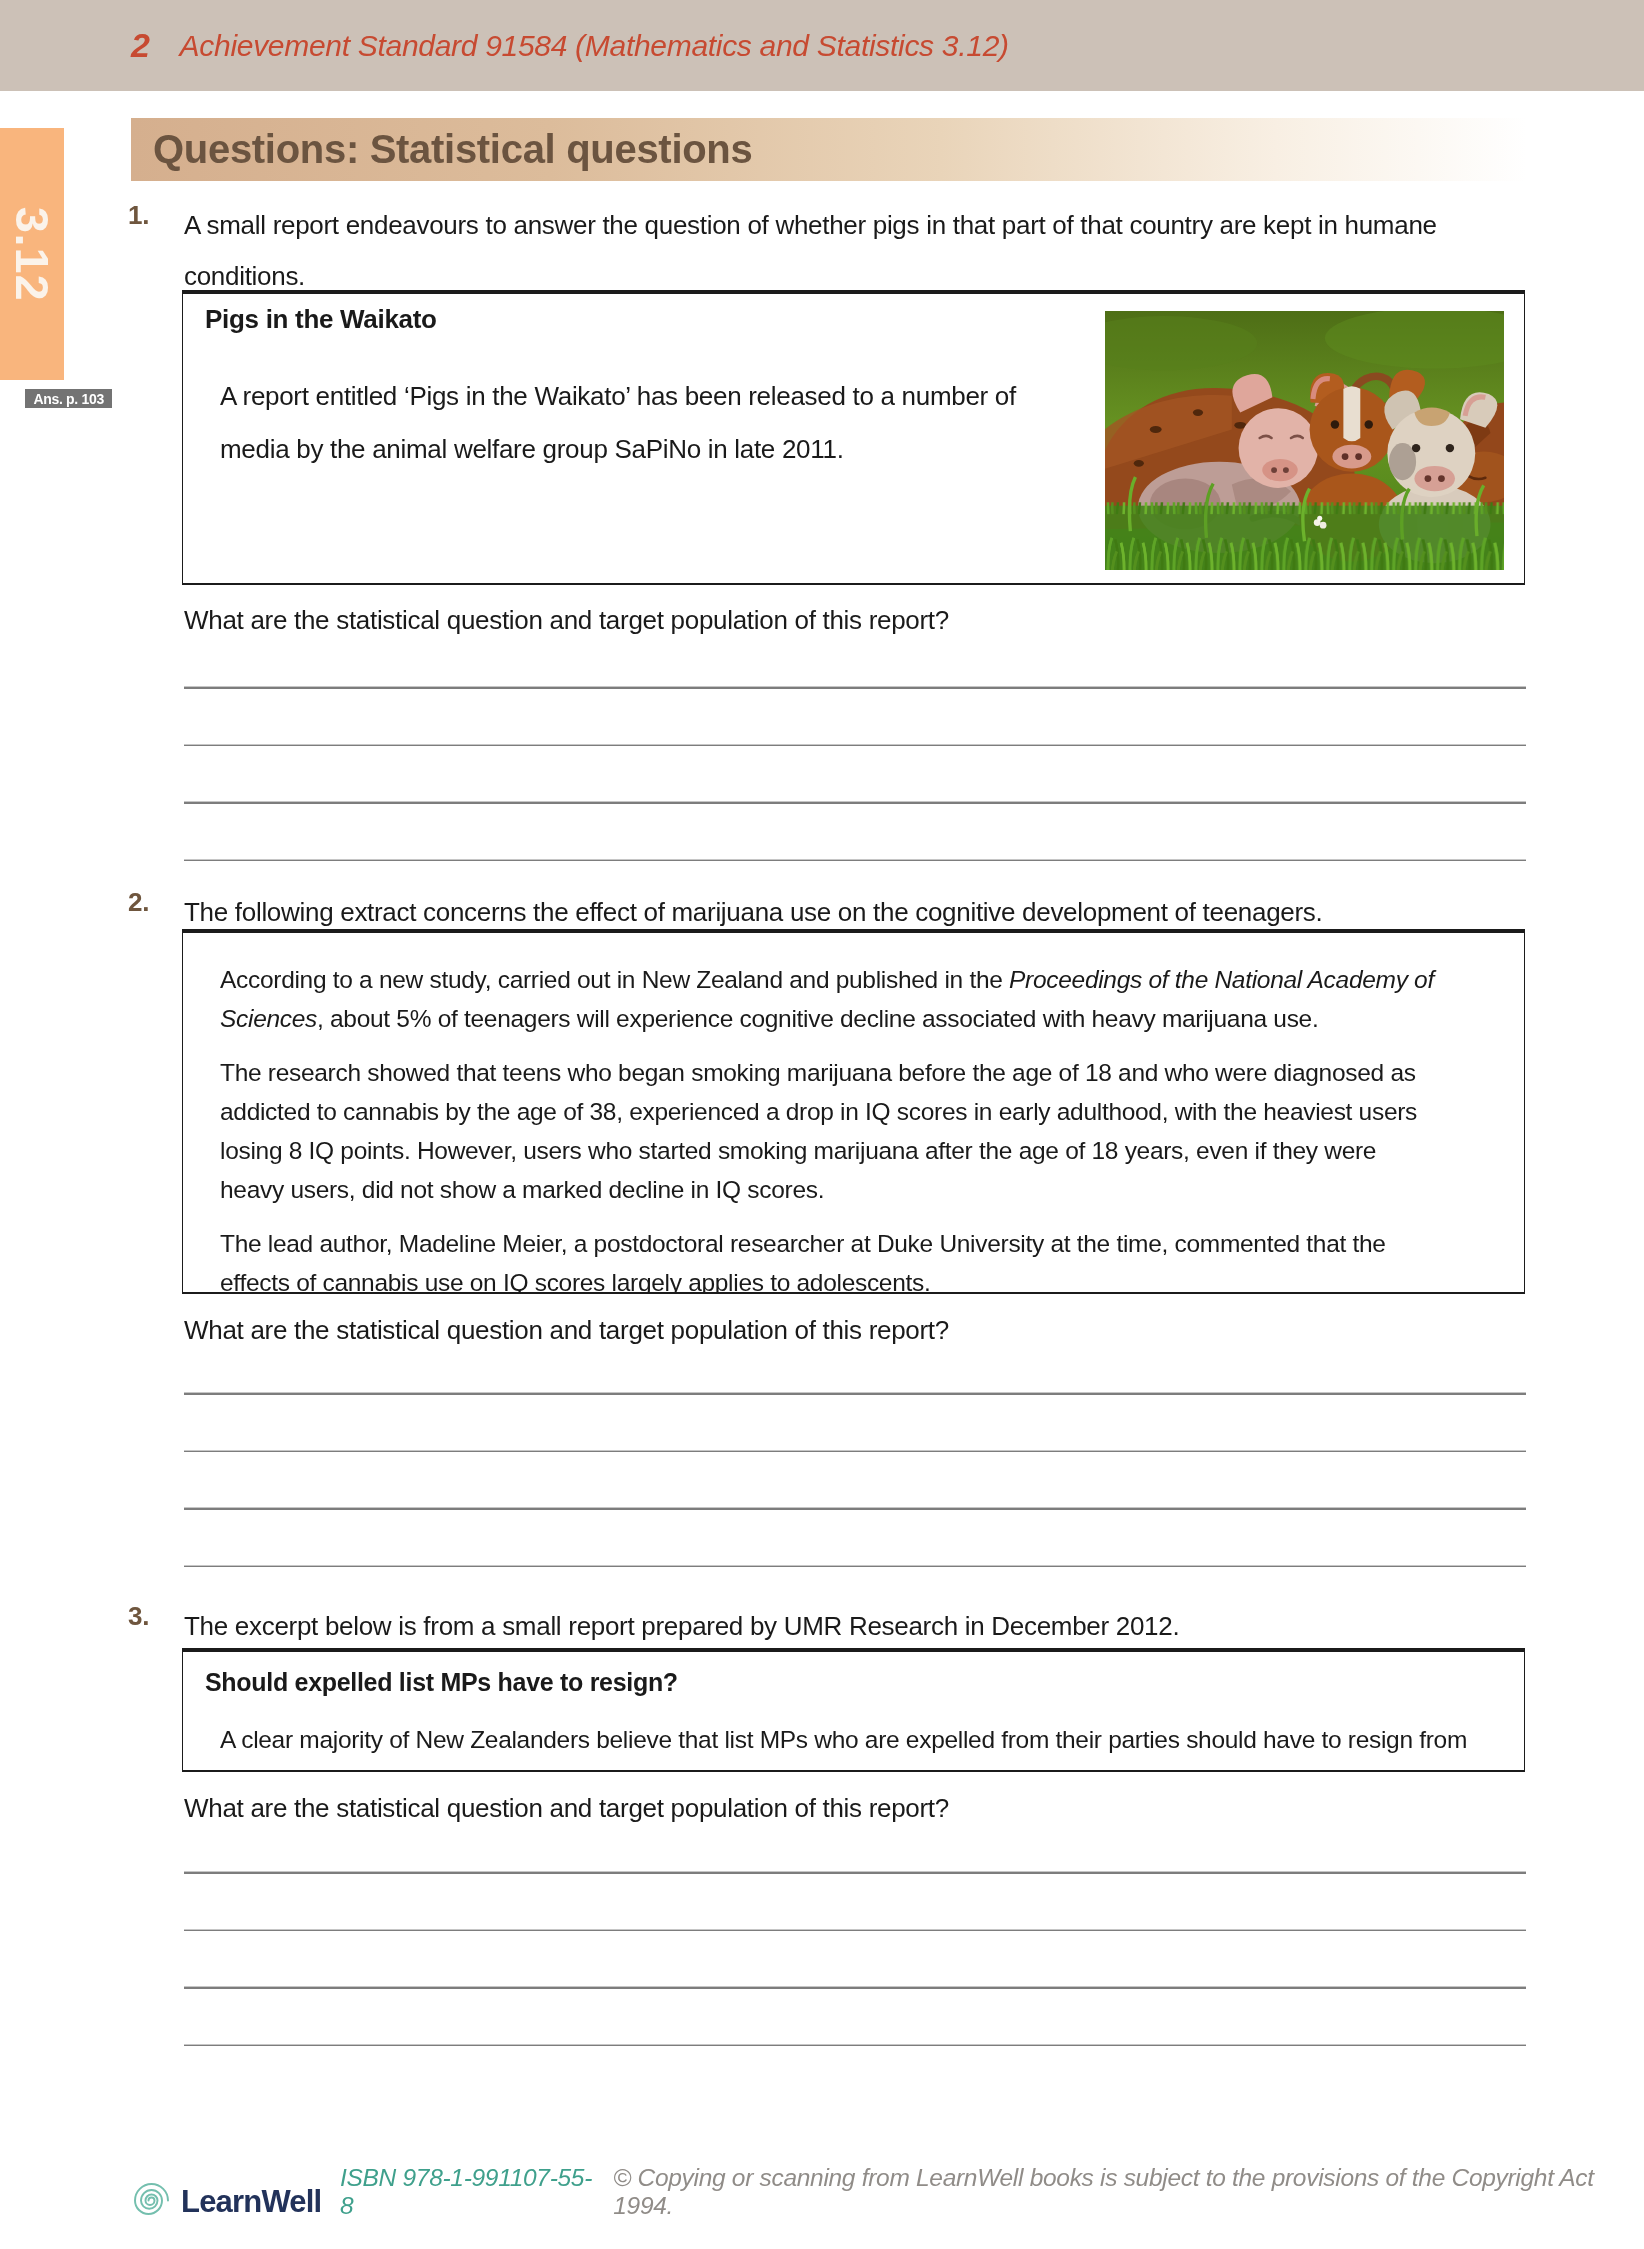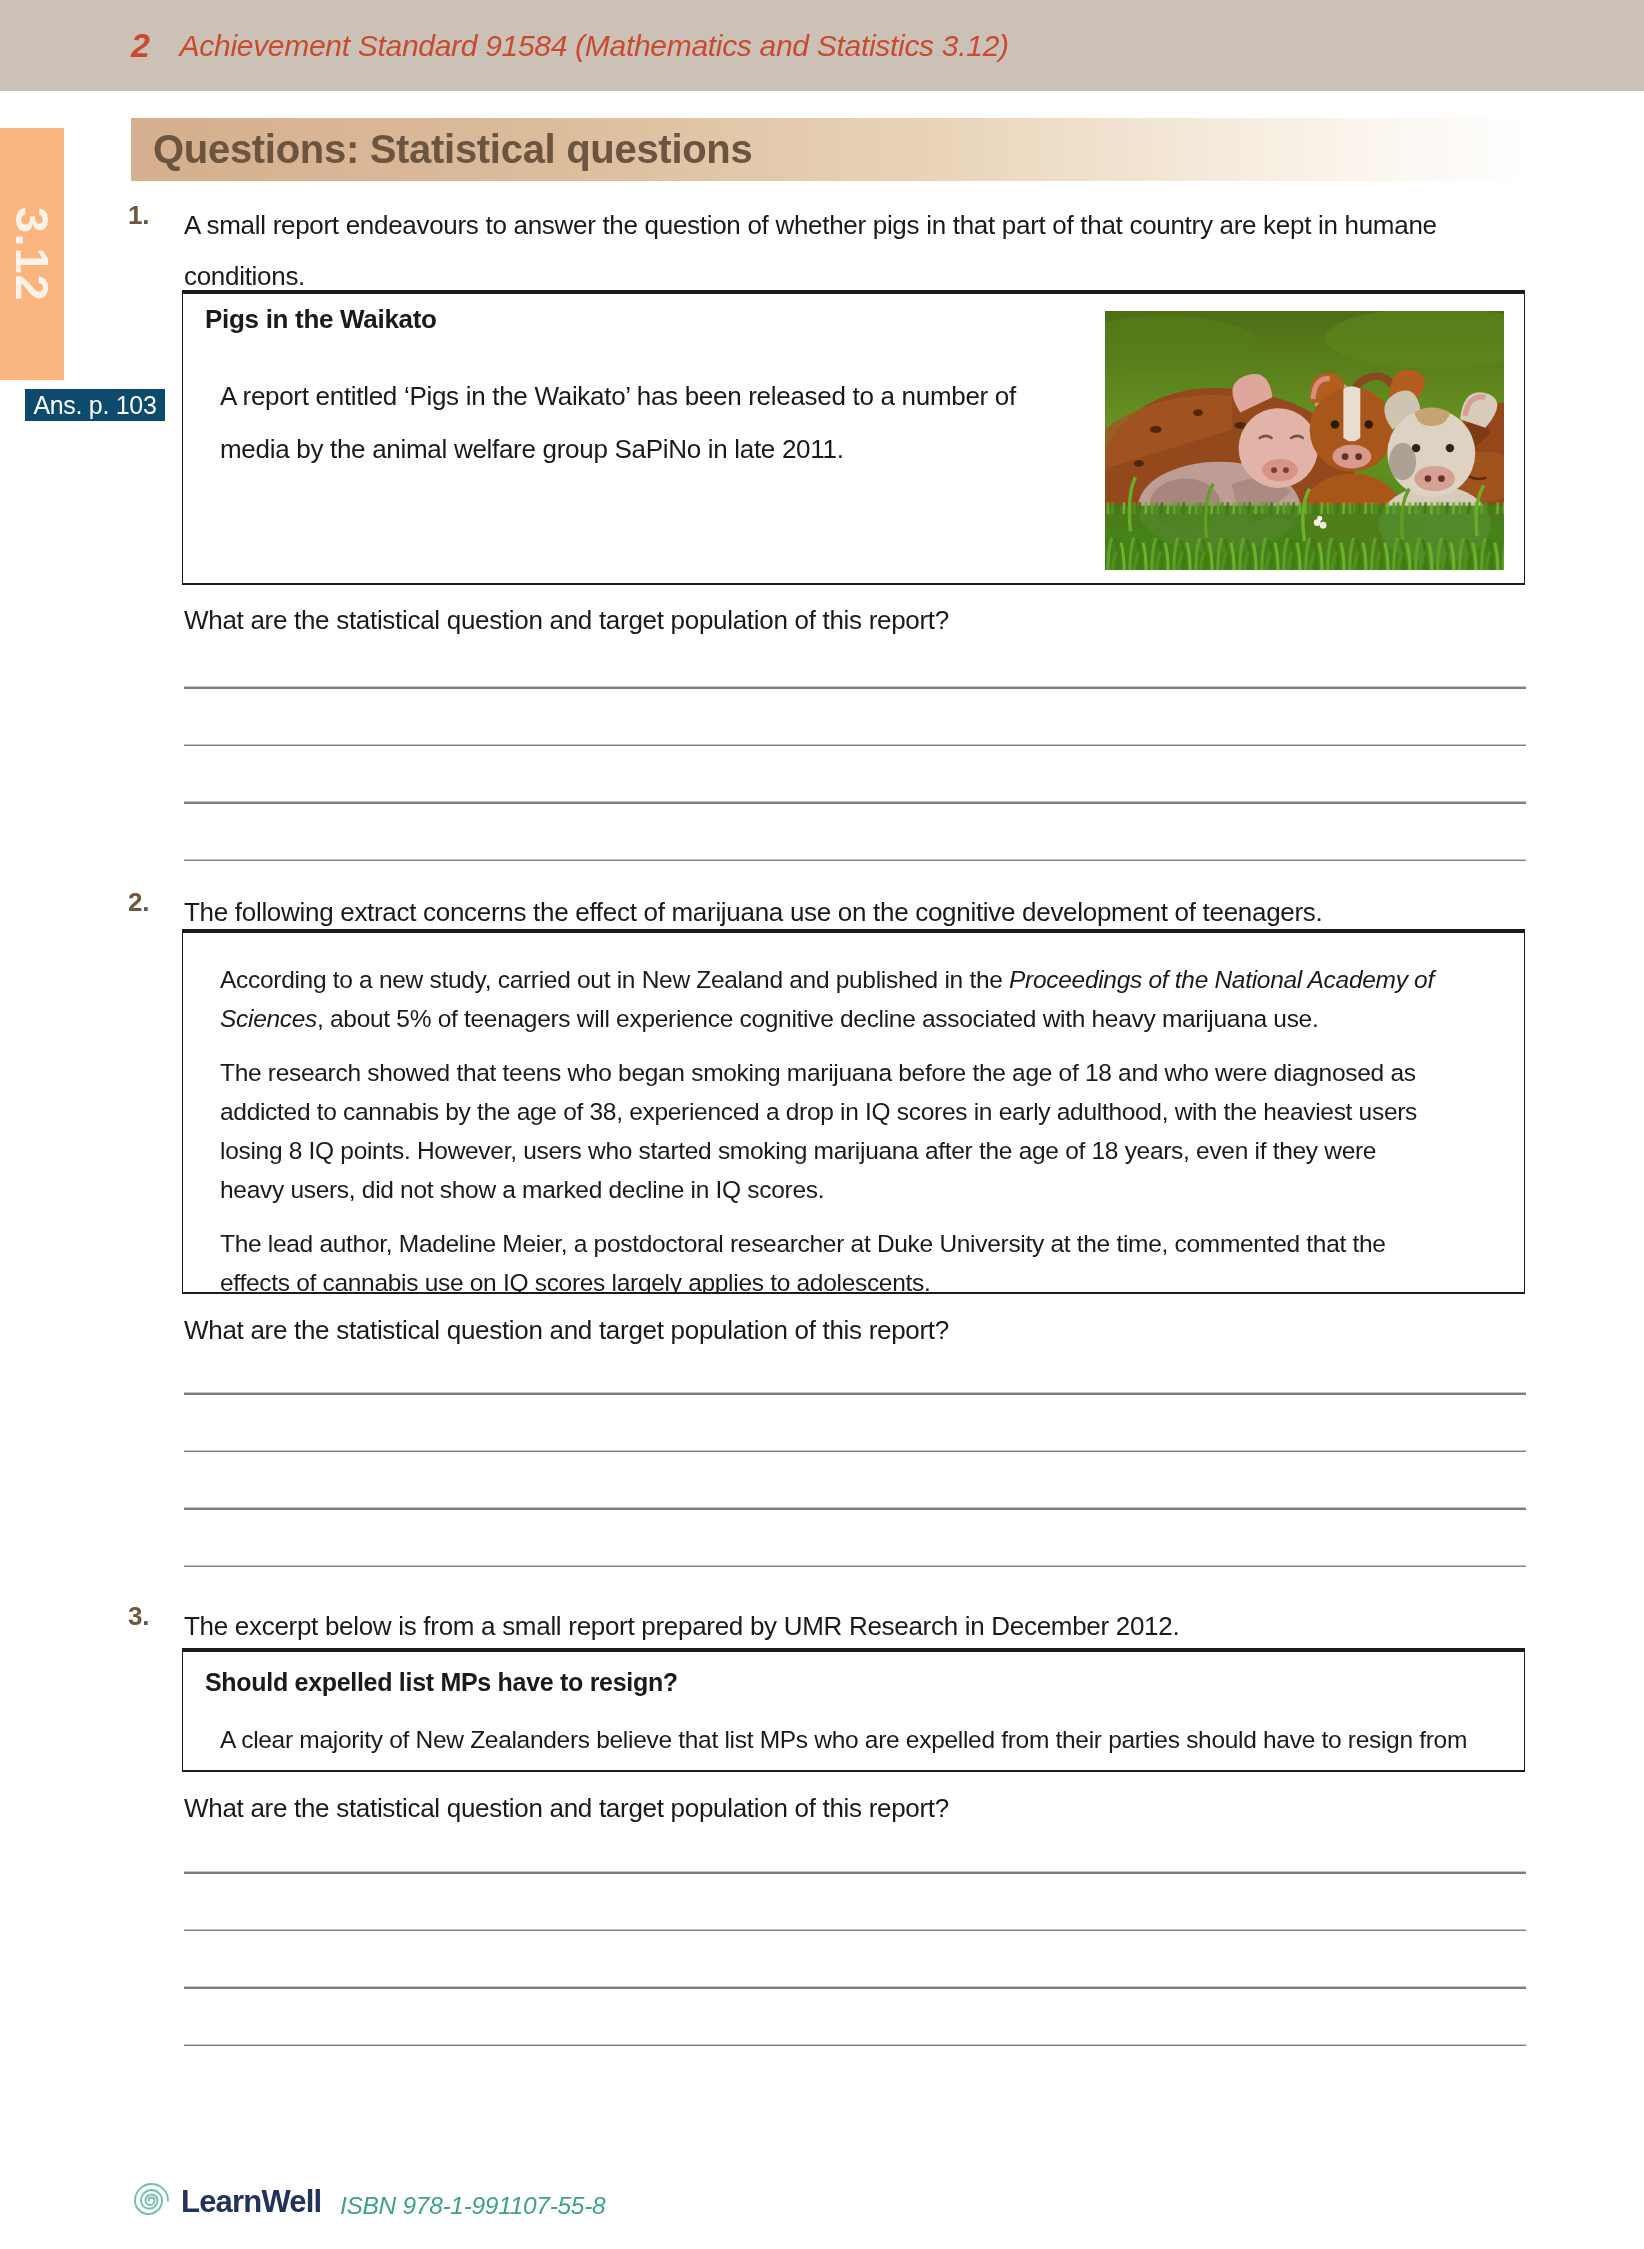--- a/index.html
+++ b/index.html
@@ -15,22 +15,22 @@
   .top-bar .pg-title{margin-left:30px;font-size:30px;font-style:italic;color:#c74a31;}
   
   .section-bar{position:absolute;left:131px;top:118px;width:1396px;height:63px;
     background:linear-gradient(90deg,#d5af8e 0%,#dcbc9b 30%,#e9d4b9 58%,#f8efe3 82%,#ffffff 100%);
     display:flex;align-items:center;}
   .section-bar h1{margin:0 0 0 22px;font-size:40px;font-weight:bold;color:#6b5440;}
   
   .side-tab{position:absolute;left:0;top:128px;width:64px;height:252px;background:#f9b57d;}
   .side-tab span{position:absolute;left:50%;top:50%;transform:translate(-50%,-50%) rotate(90deg);
     font-size:47px;font-weight:bold;color:#fbf3ea;letter-spacing:0.8px;}
-  .ans-ref{position:absolute;left:25px;top:389px;background:#0c4a6e;color:#ffffff;
-    font-size:25px;font-weight:normal;padding:1.7px 8.4px;}
+  .ans-ref{position:absolute;left:25px;top:389px;background:#737373;color:#ffffff;
+    font-size:14px;font-weight:bold;padding:1.7px 8.4px;}
   
   .q-num{position:absolute;left:128px;font-size:26px;font-weight:bold;color:#6f563e;}
   .q-intro{position:absolute;left:184px;margin:0;font-size:26px;line-height:51px;}
   .q-prompt{position:absolute;left:184px;margin:0;font-size:26px;}
   .extract-box{position:absolute;left:182px;width:1343px;box-sizing:border-box;background:#fff;
     border:1.7px solid #1b1b1b;border-top-width:4.2px;border-bottom-width:2.5px;overflow:hidden;}
   .extract-box h2{font-size:26px;font-weight:bold;margin:0;}
   .extract-box p{margin:15px;}
   em{font-style:italic;}
   
@@ -229,16 +229,17 @@
         <div class="answer-line"></div>
       </div>
   </section>
 
   <footer class="footer">
     <svg class="logo" viewBox="0 0 52 52">
       <path d="M48,26 A22,22 0 0 0 4,26 A18,18 0 0 0 40,26 A14,14 0 0 0 12,26 A11,11 0 0 0 34,26 A8,8 0 0 0 18,26 A6,6 0 0 0 30,26 A4,4 0 0 0 22,26" fill="none" stroke="#74bfae" stroke-width="2.6" stroke-linecap="round"></path>
     </svg>
     <span class="brand">LearnWell</span>
     <span class="isbn">ISBN 978-1-991107-55-8</span>
+    <span class="copyright">© Copying or scanning from LearnWell books is subject to the provisions of the Copyright Act 1994.</span>
   </footer>
 
 </div>
 
 
 </body></html>

